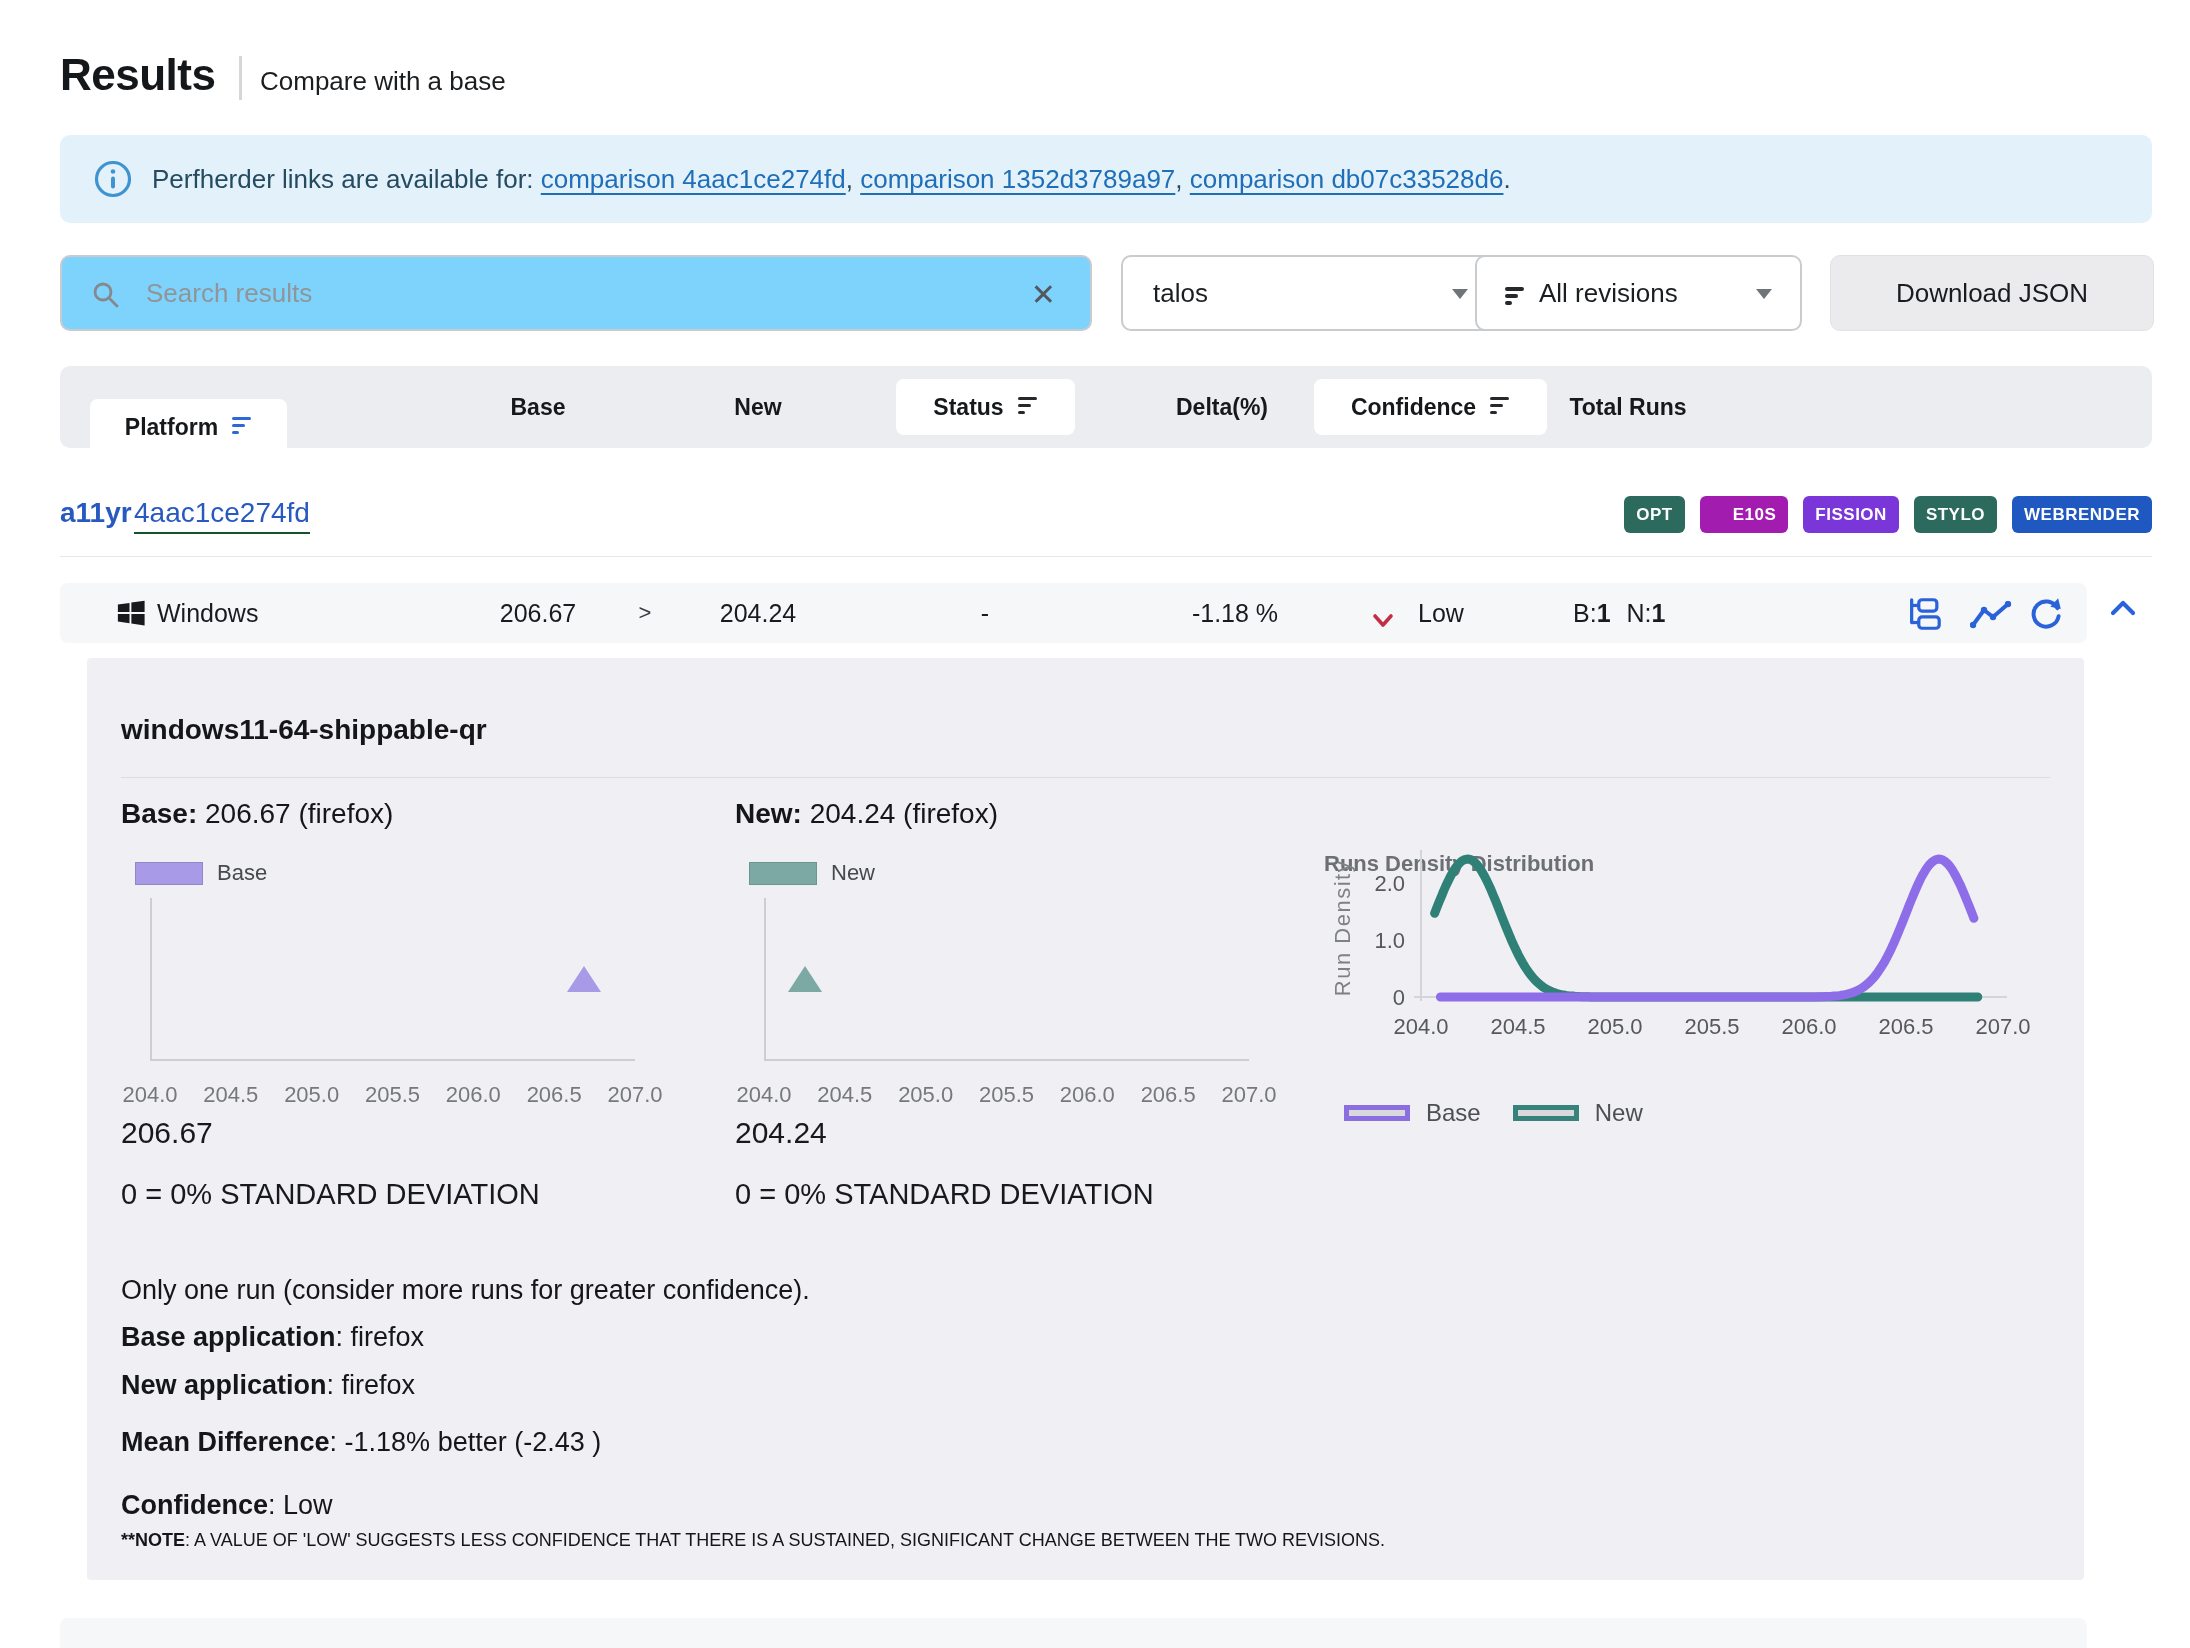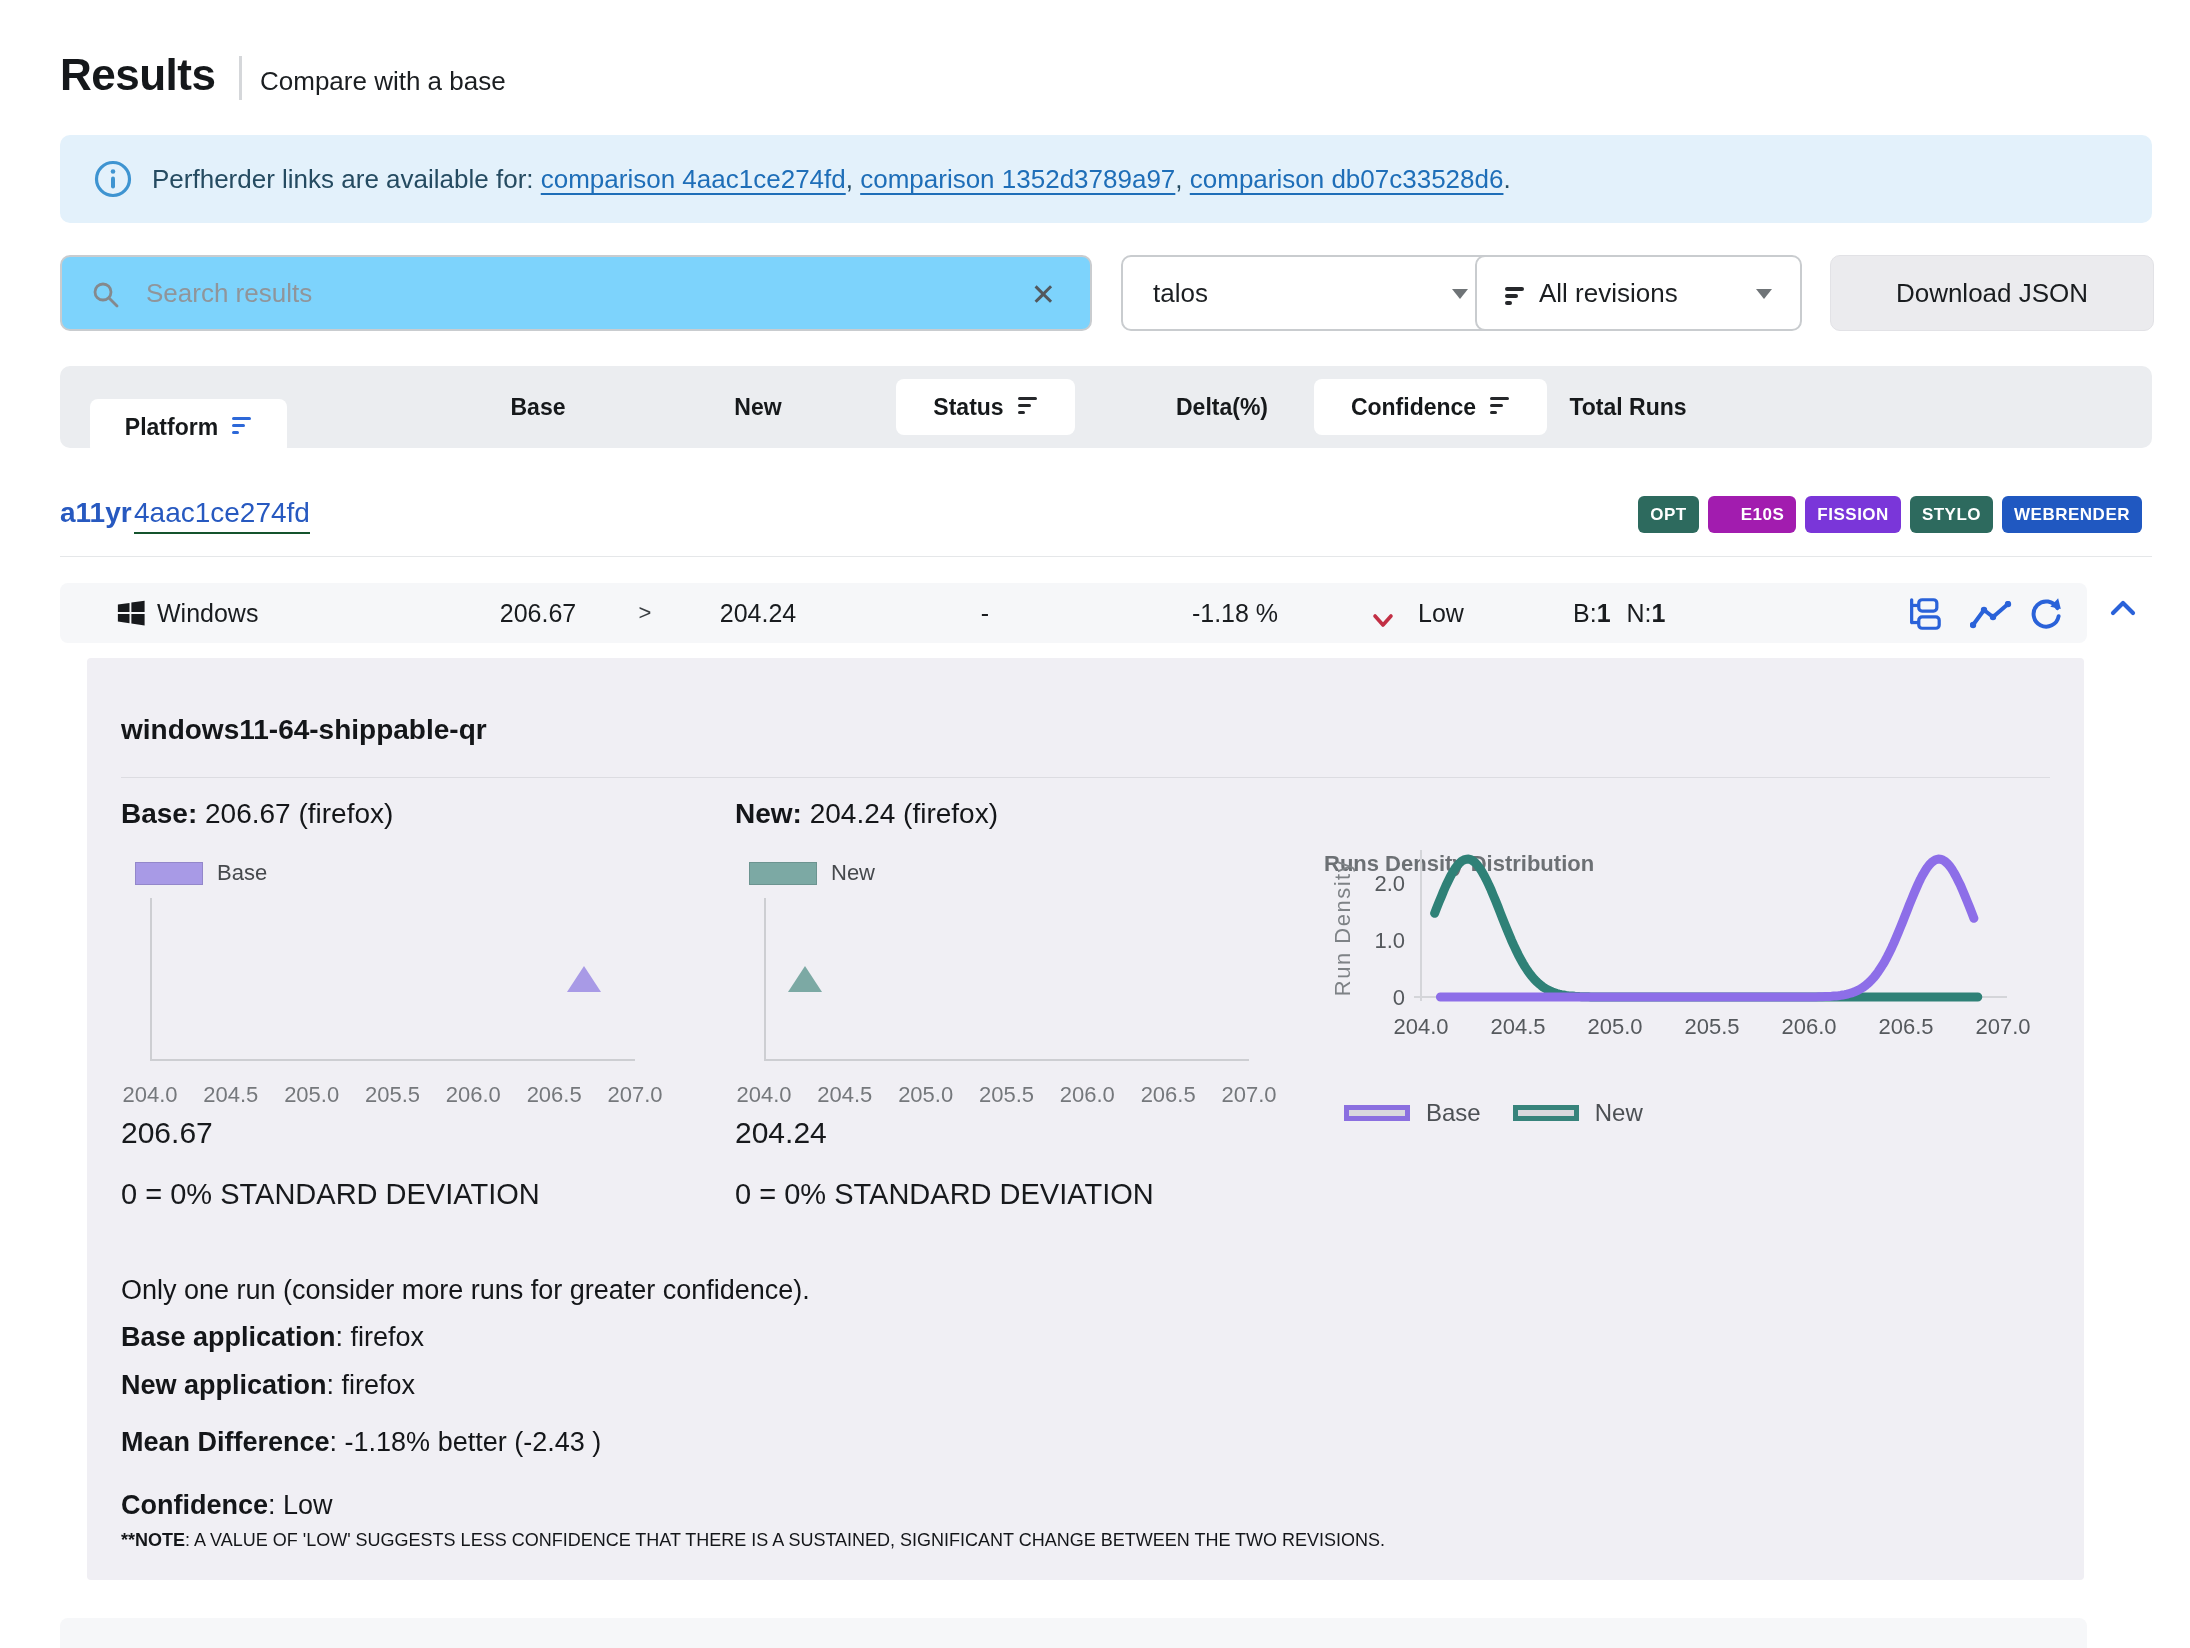--- a/index.html
+++ b/index.html
@@ -38,21 +38,21 @@
   .download-btn { left:1830px; top:255px; width:324px; height:76px; background:#ebebee; border:1px solid #e2e2e6; border-radius:10px; font-size:26px; color:#191c1f; text-align:center; line-height:74px; cursor:pointer; }
 
   
   .thead { left:60px; top:366px; width:2092px; height:82px; background:#ebedf0; border-radius:10px; font-size:23px; font-weight:700; color:#16191b; }
   .th-pill { position:absolute; top:13px; height:56px; background:#fff; border-radius:8px; display:flex; align-items:center; justify-content:center; gap:14px; cursor:pointer; }
   .th-label { position:absolute; top:0; line-height:82px; transform:translateX(-50%); white-space:nowrap; }
 
   
   .suite-name { left:60px; top:497px; font-size:28px; font-weight:700; color:#2759c0; }
   .suite-rev { left:134px; top:497px; font-size:28px; color:#2759c0; text-decoration:none; border-bottom:2px solid #14532d; padding-bottom:3px; cursor:pointer; }
-  .badges { right:48px; top:496px; display:flex; gap:9px; }
+  .badges { right:38px; top:496px; display:flex; gap:15px; }
   .badge { height:37px; line-height:37px; padding:0 12px; border-radius:6px; color:#fff; font-size:17px; font-weight:700; letter-spacing:0.5px; }
   .suite-divider { left:60px; top:556px; width:2092px; height:1px; background:#e5e7e9; }
 
   
   .prow { left:60px; top:583px; width:2027px; height:60px; background:#f6f7f9; border-radius:8px; font-size:25px; color:#191c1f; }
   .prow .cell { position:absolute; top:0; line-height:60px; white-space:nowrap; }
   .prow .ctr { transform:translateX(-50%); }
   .prow .icon-btn { position:absolute; cursor:pointer; }
   .runs b { font-weight:700; }
   .collapse-btn { left:2109px; top:598px; cursor:pointer; }

